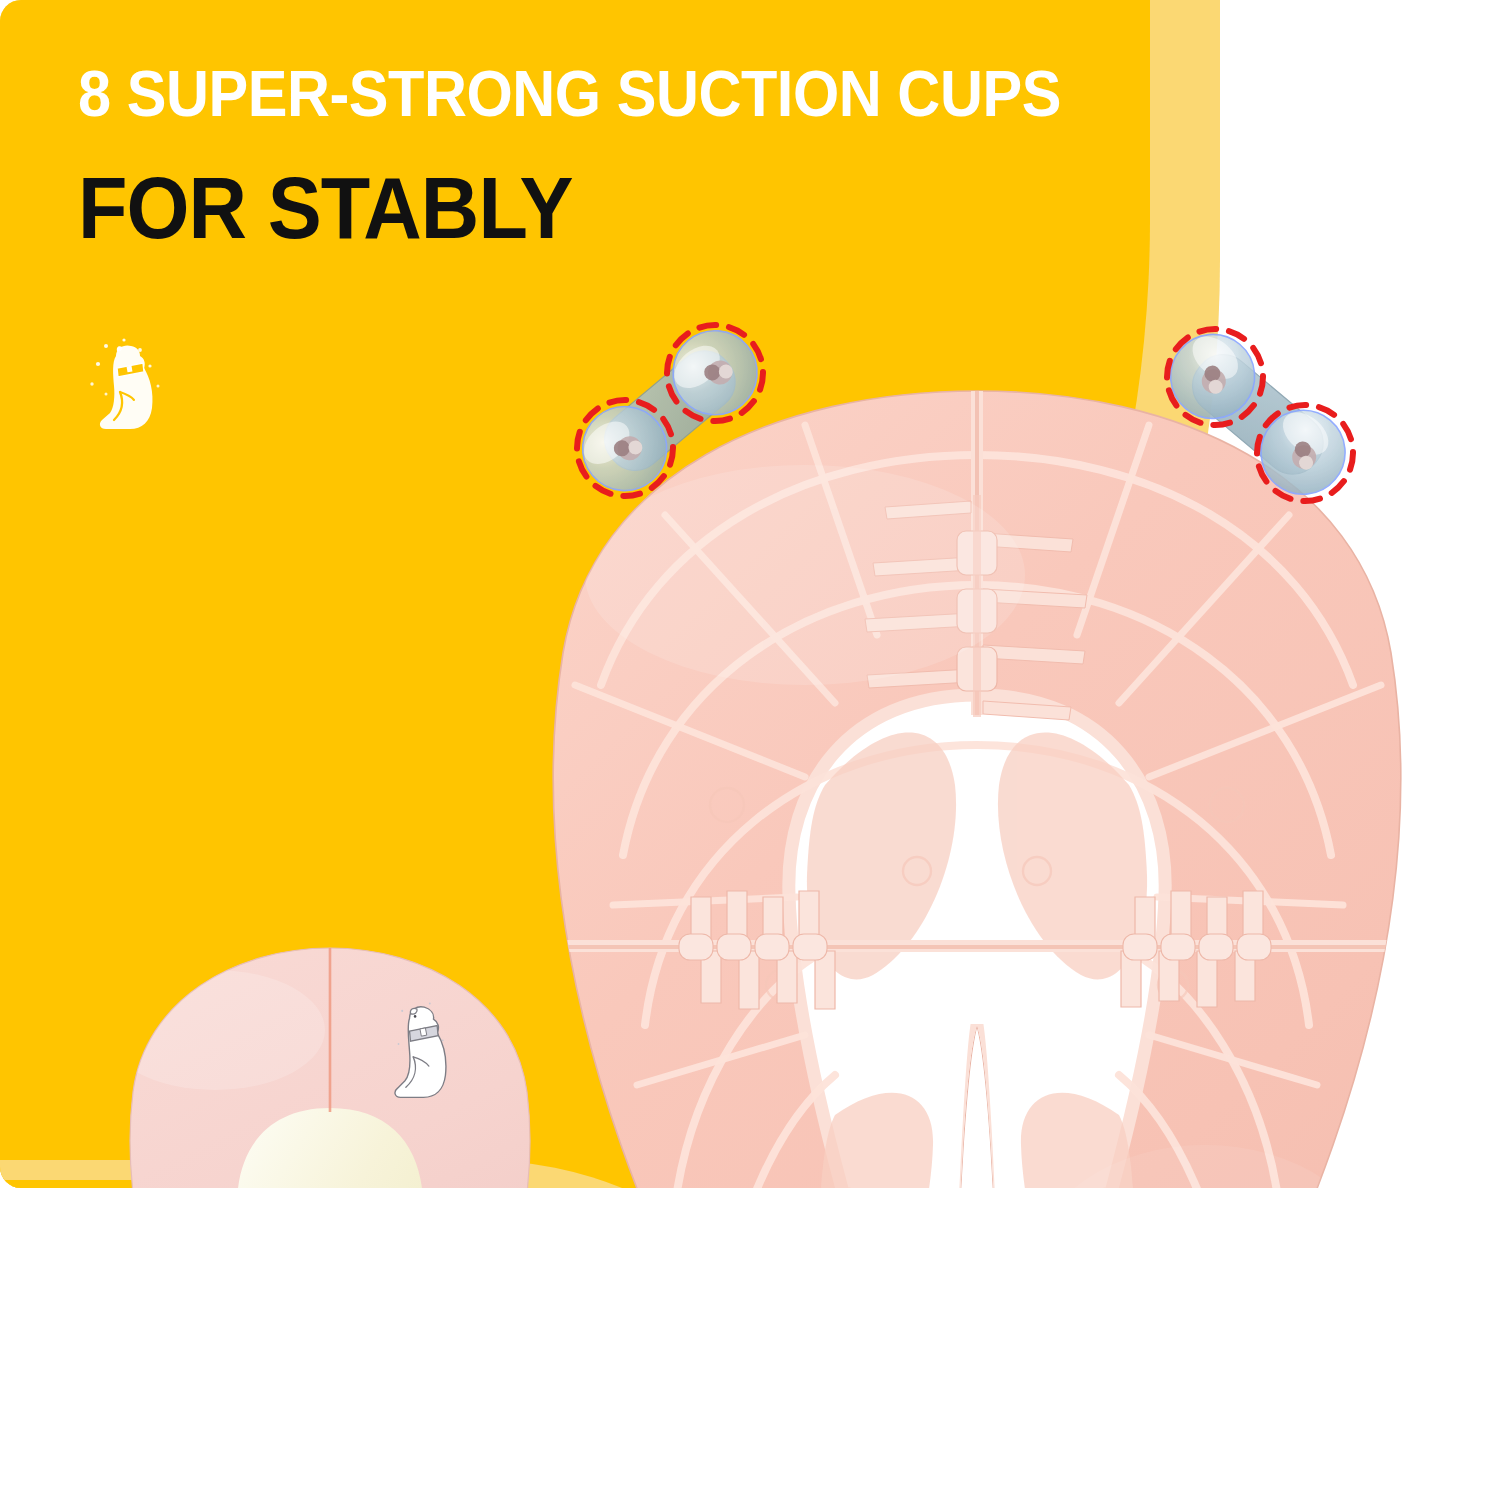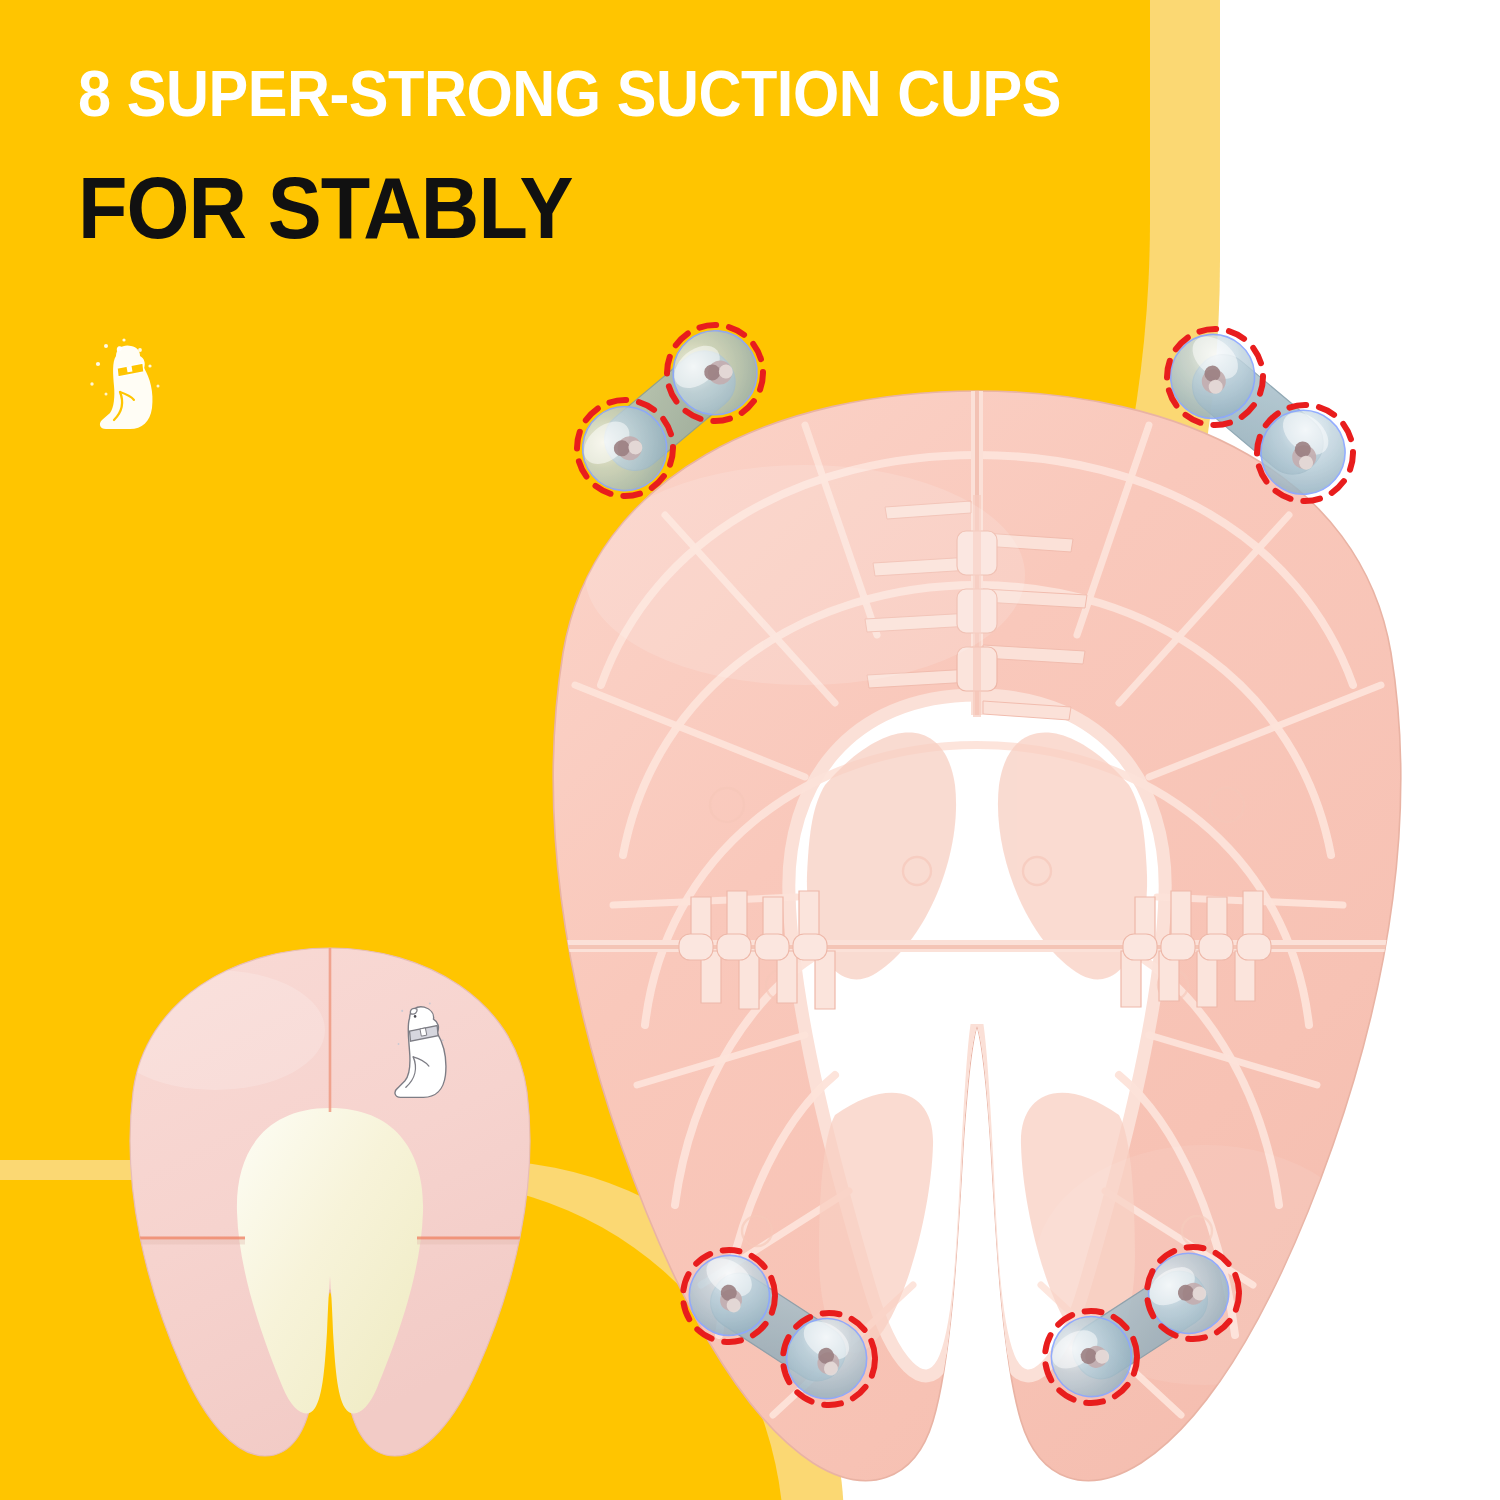--- a/index.html
+++ b/index.html
@@ -1,22 +1,23 @@
 <!DOCTYPE html>
 <html><head>
 <meta charset="utf-8">
 <style>
   html,body{margin:0;padding:0;background:#fff;}
   body{font-family:"Liberation Sans","DejaVu Sans",sans-serif;}
 
   #stage{
     position:relative;
-    width:1500px;height:1500px;
+    width:1500px;height:1188px;
     overflow:hidden;
     background:#ffffff;
+    border-radius:21px;
   }
 
   
   .bg-white{position:absolute;inset:0;background:#ffffff;}
 
   
   .bg-yellow-light{
     position:absolute;
     left:-960px;top:-1180px;
     width:2180px;height:2700px;

